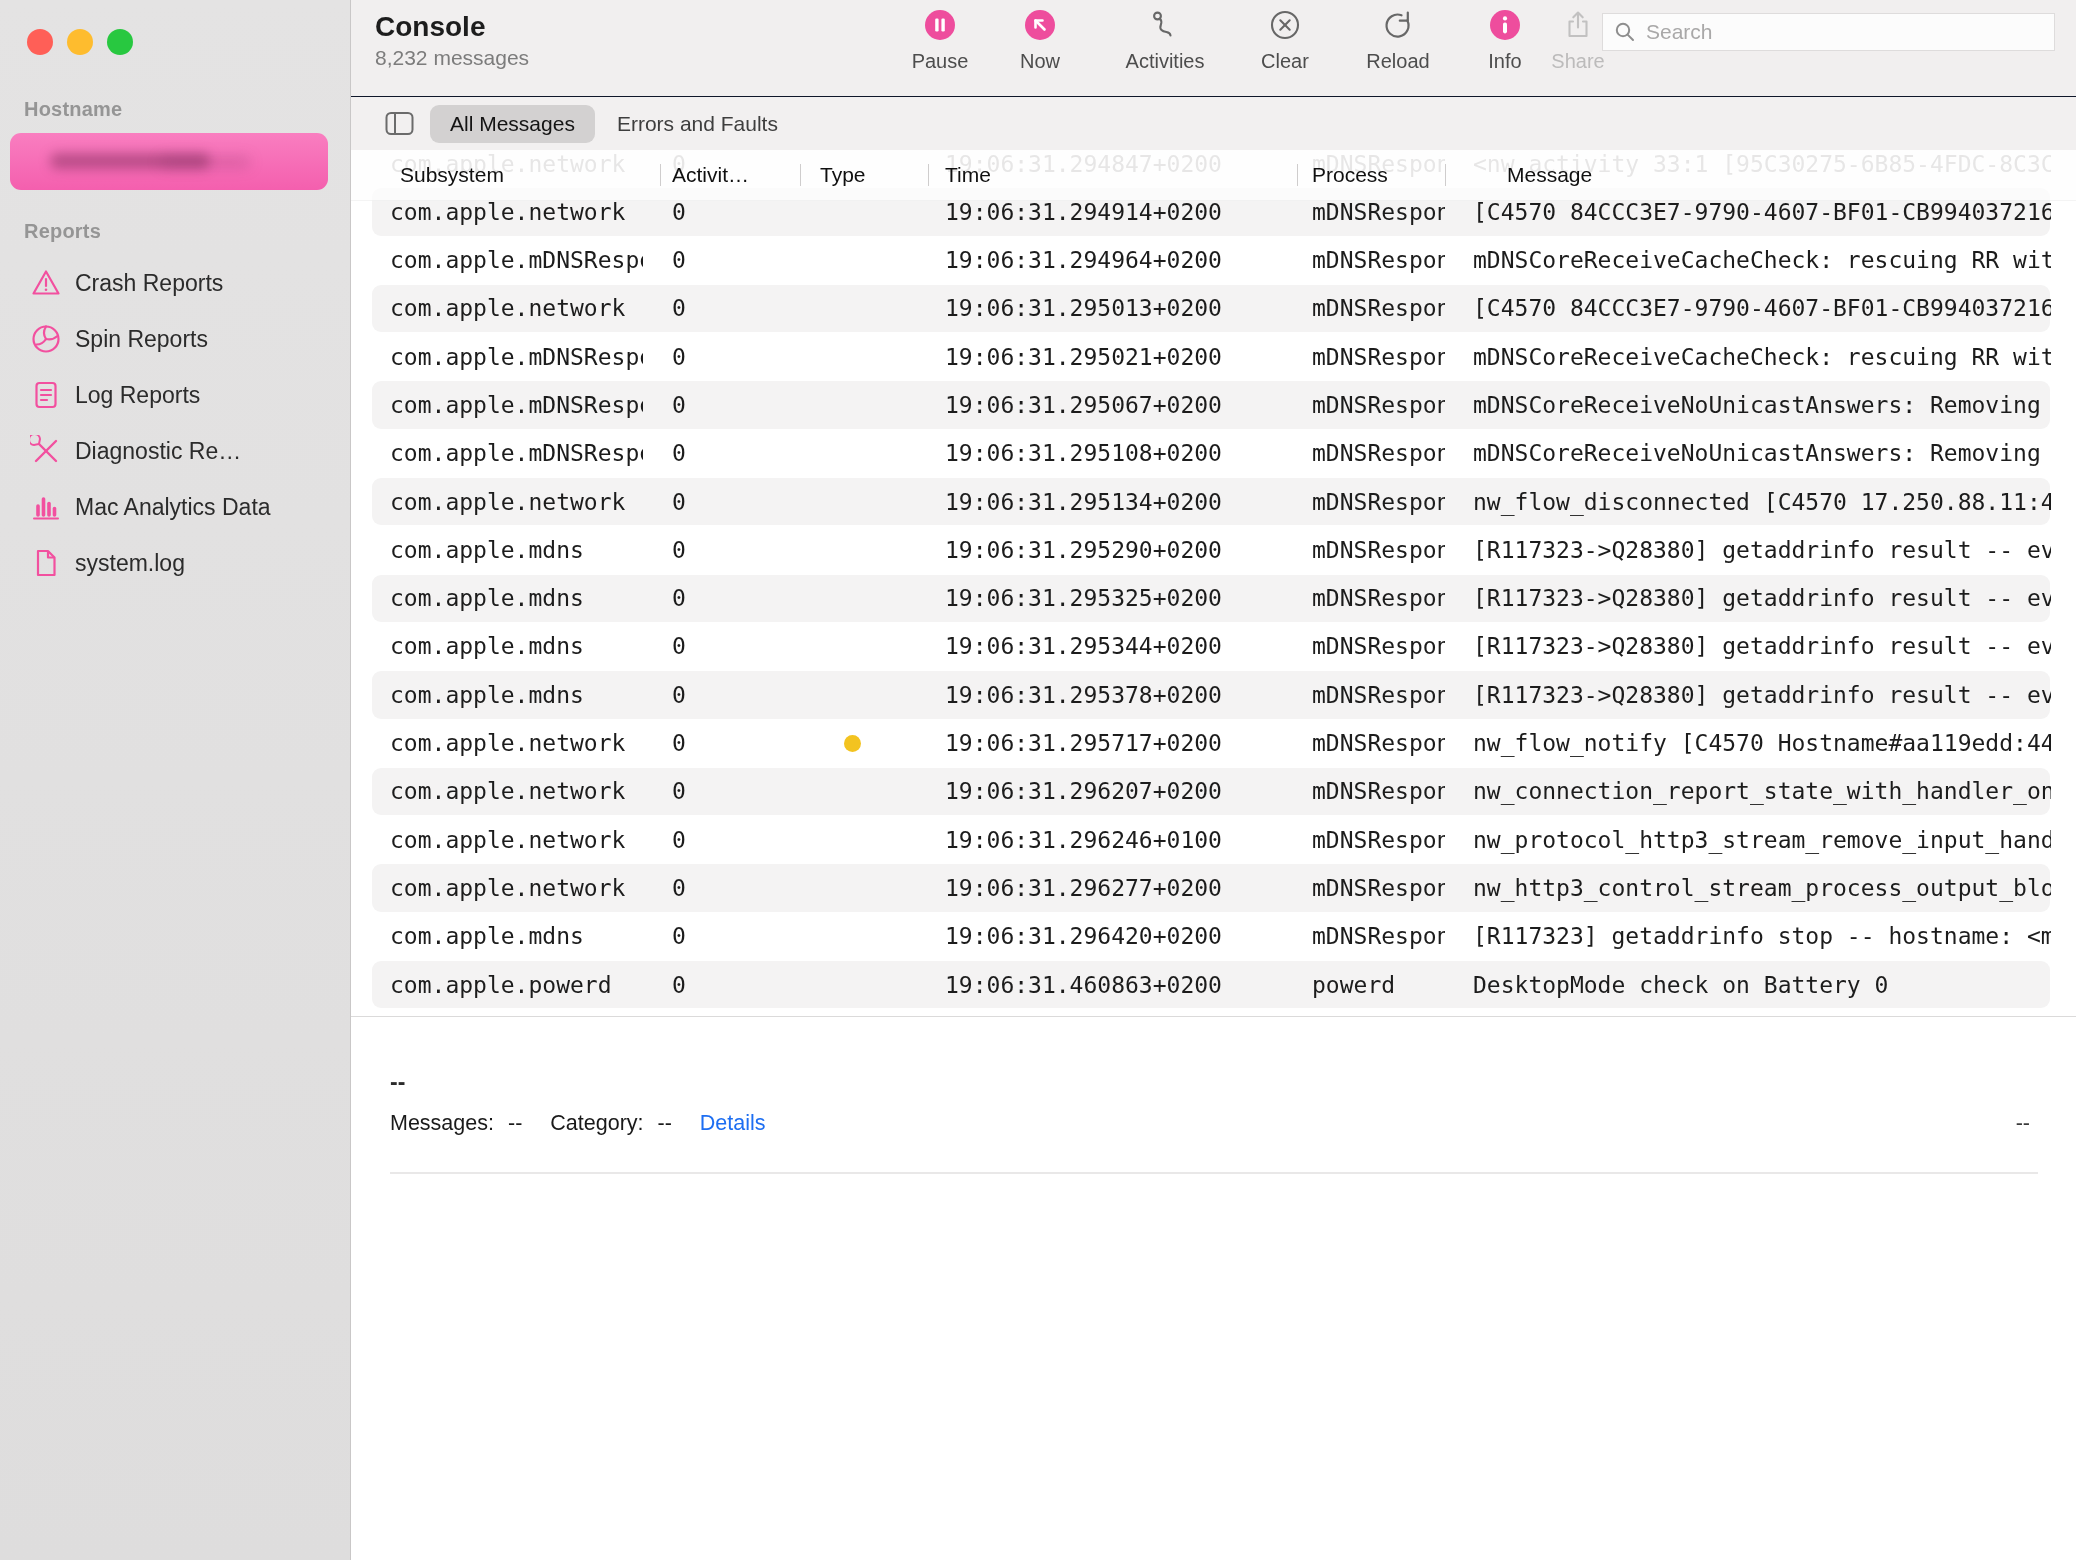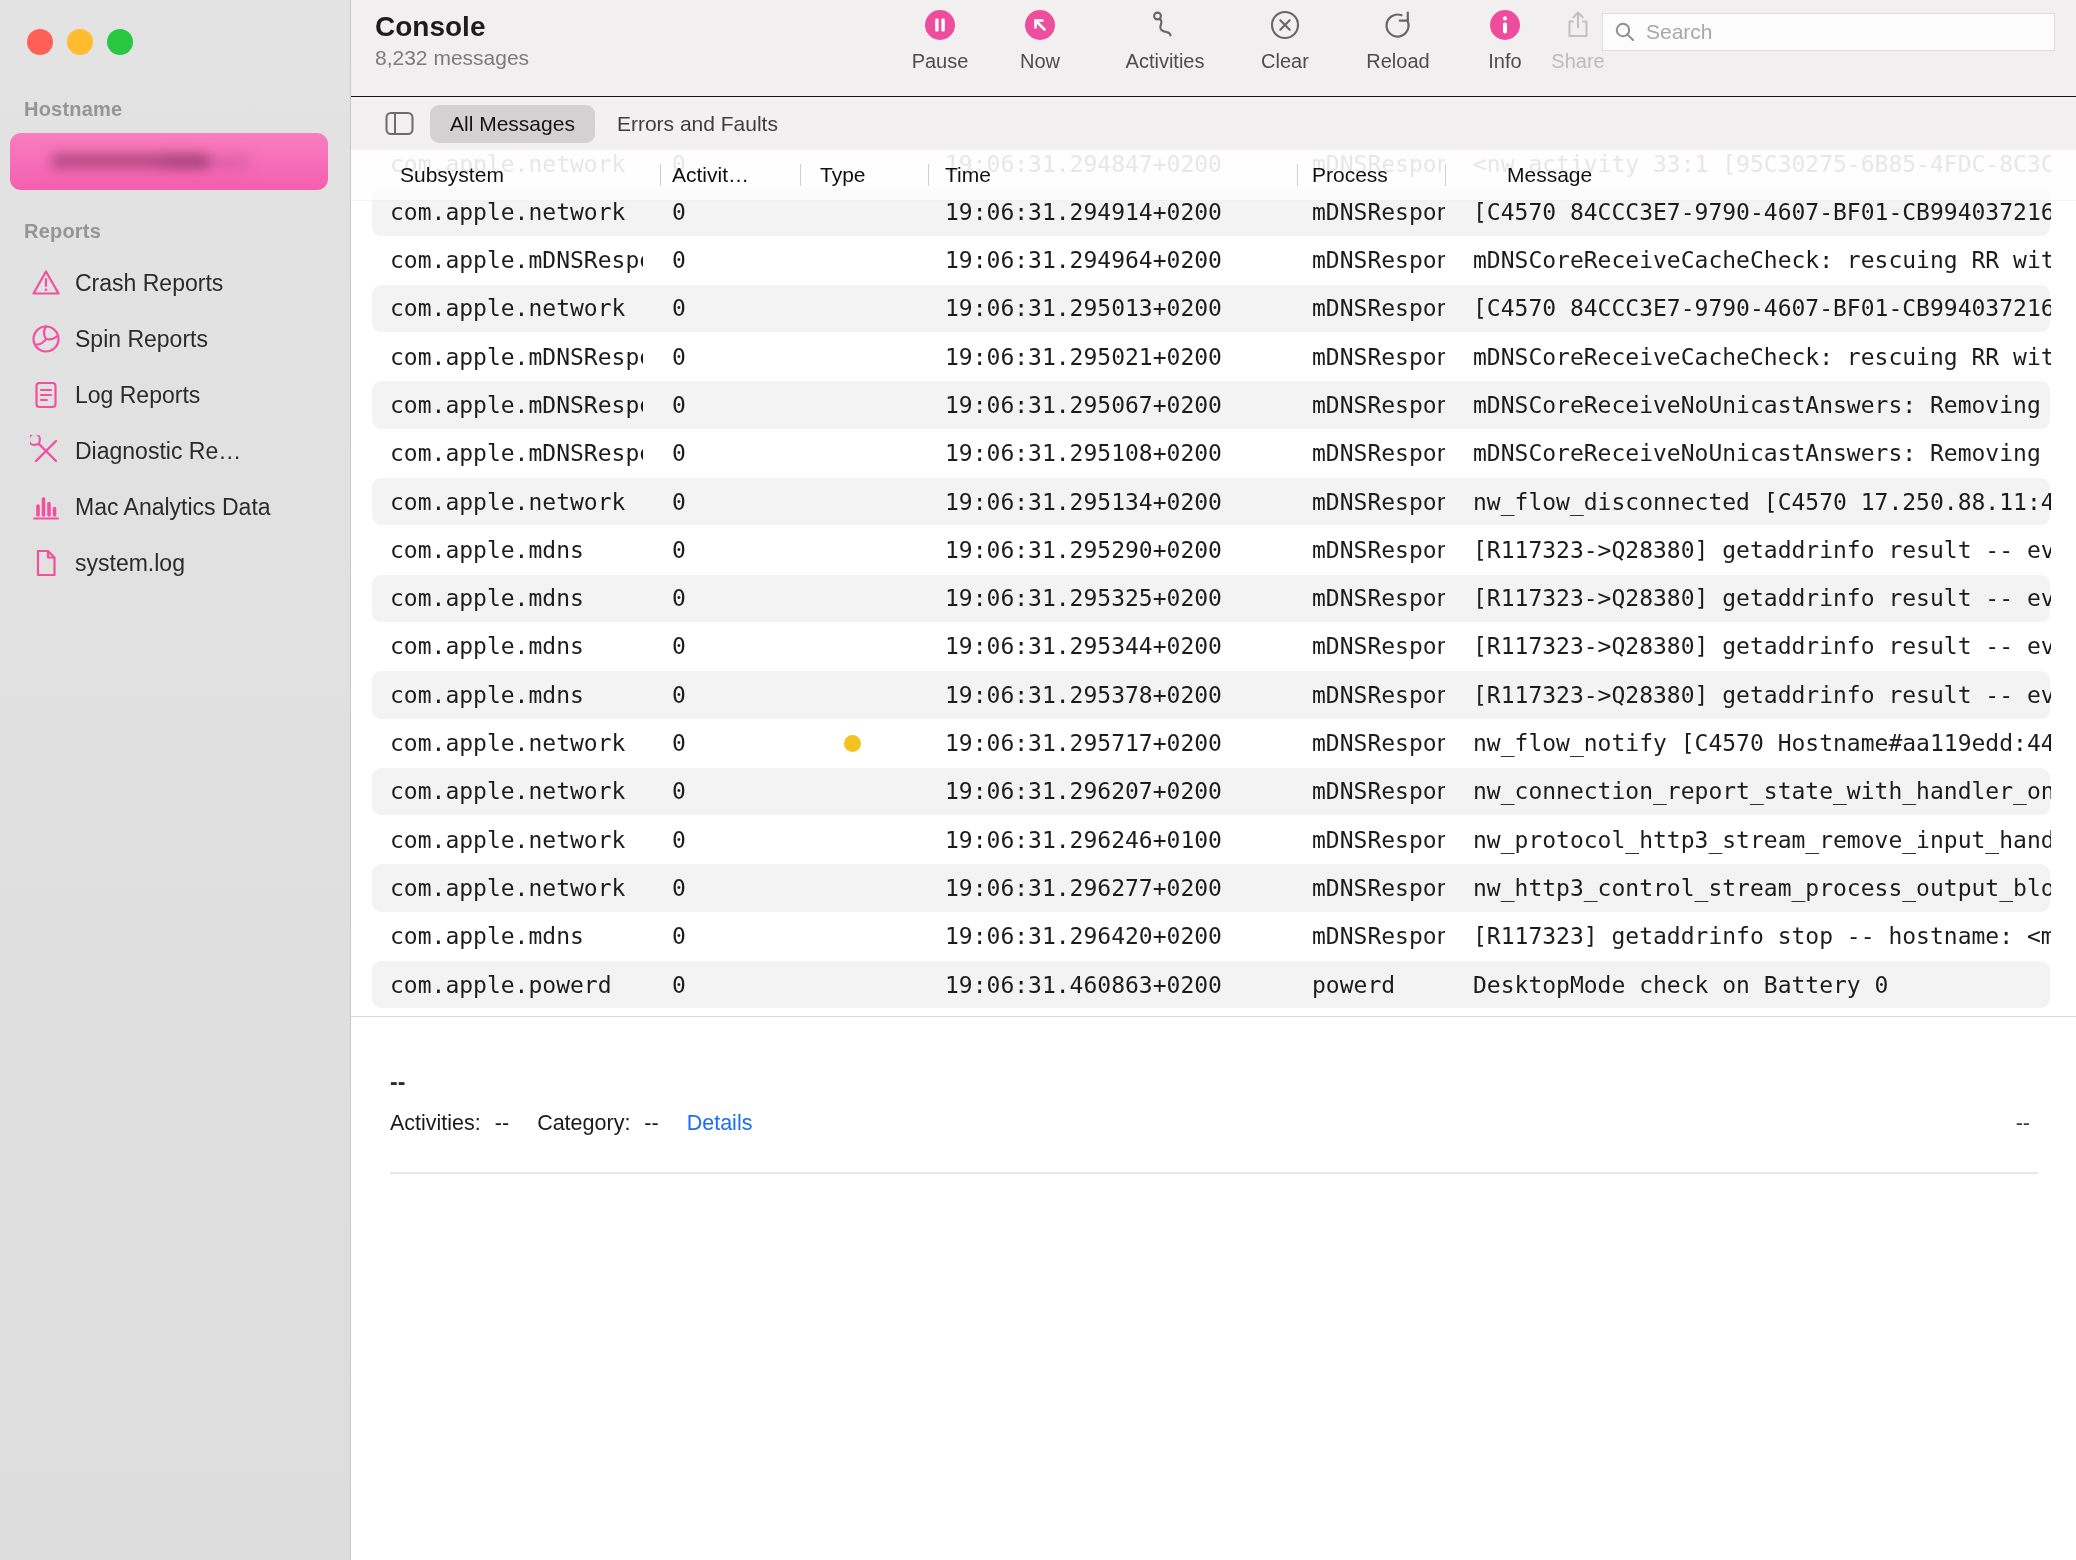--- a/index.html
+++ b/index.html
@@ -375,21 +375,21 @@
           <span class="hdiv" style="left: 449px;"></span>
           <span class="hdiv" style="left: 577px;"></span>
           <span class="hdiv" style="left: 946px;"></span>
           <span class="hdiv" style="left: 1094px;"></span>
         </div>
     </div>
 
     <div id="detail">
       <div id="d-title">--</div>
       <div id="d-meta">
-        <span>Activities:</span>
+        <span>Messages:</span>
           <span class="gap"></span>
         <span>--</span>
           <span class="biggap"></span>
         <span>Category:</span>
           <span class="gap"></span>
         <span>--</span>
           <span class="biggap"></span>
         <span id="d-link">Details</span>
       </div>
       <div id="d-right">--</div>

